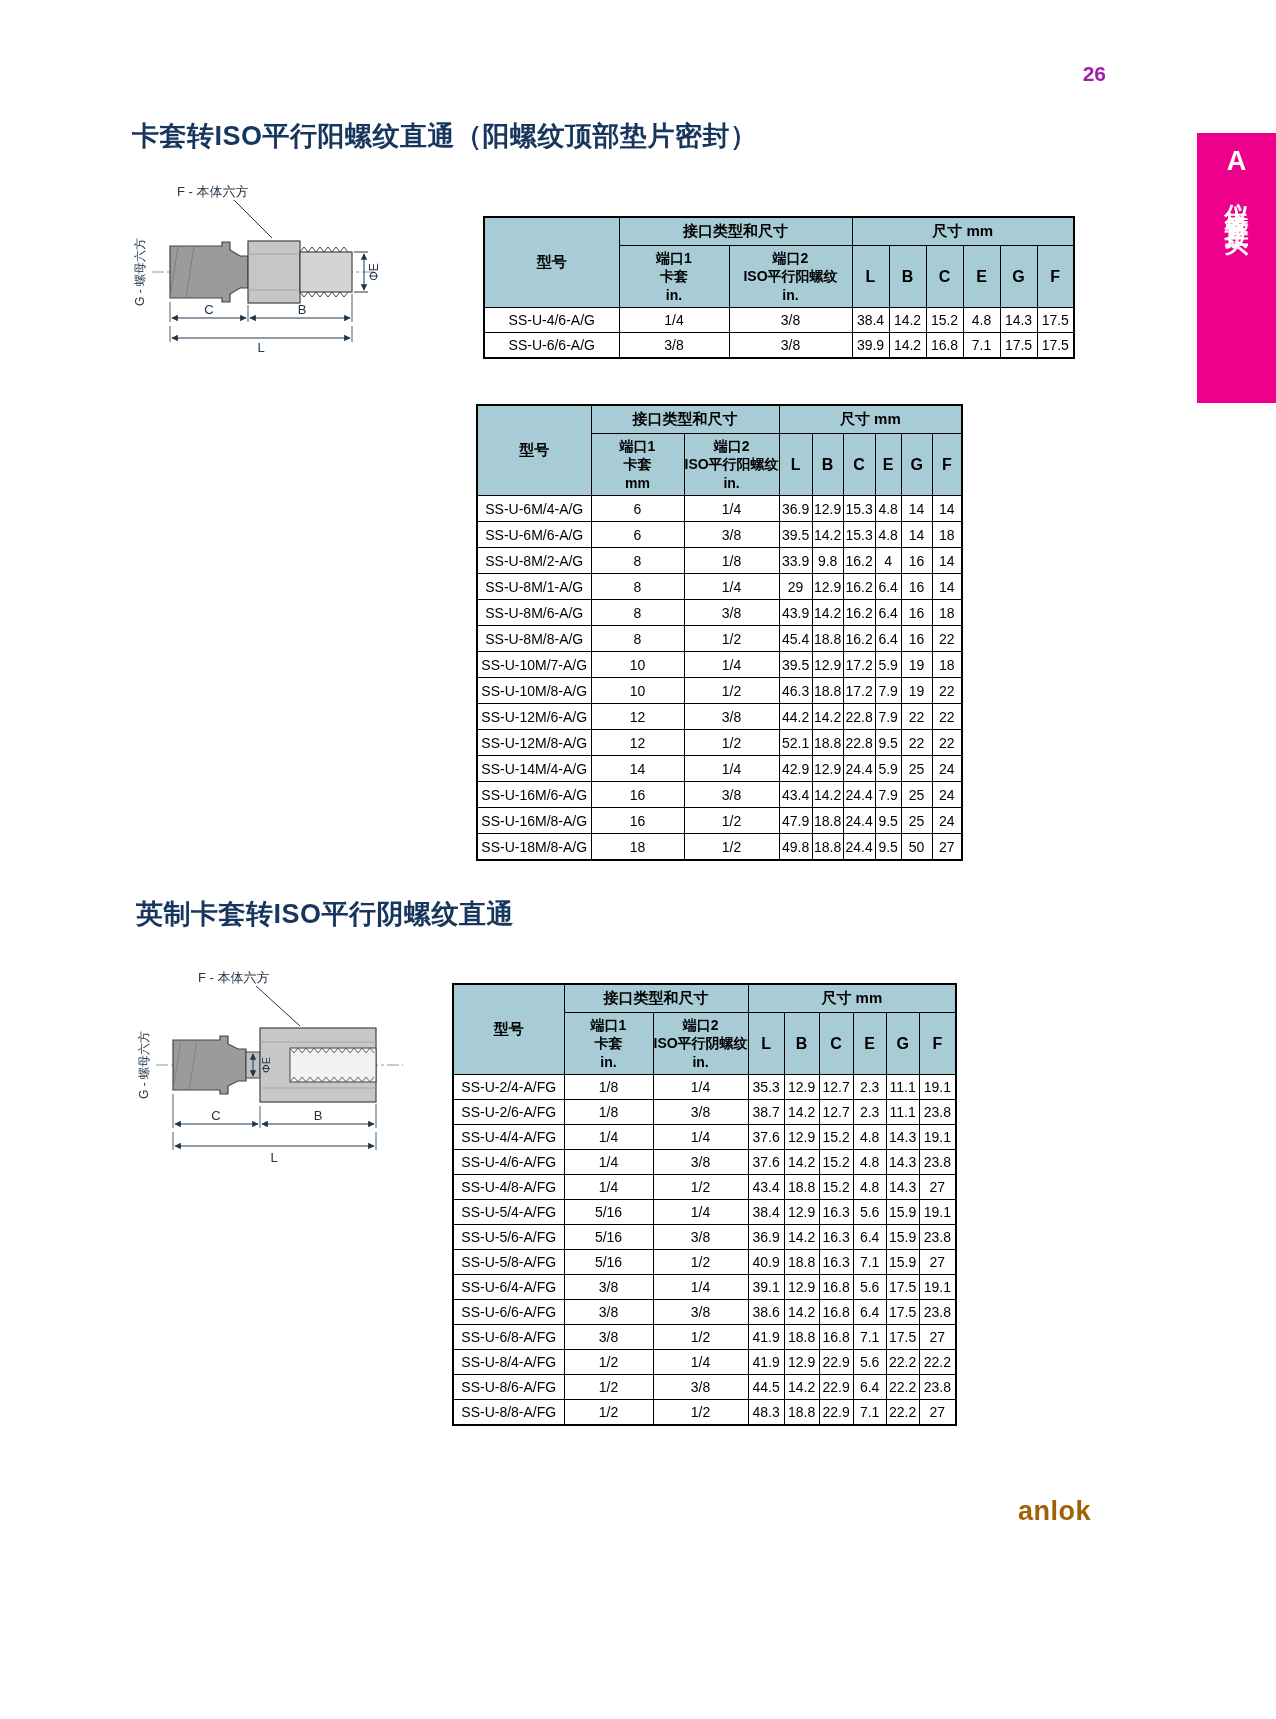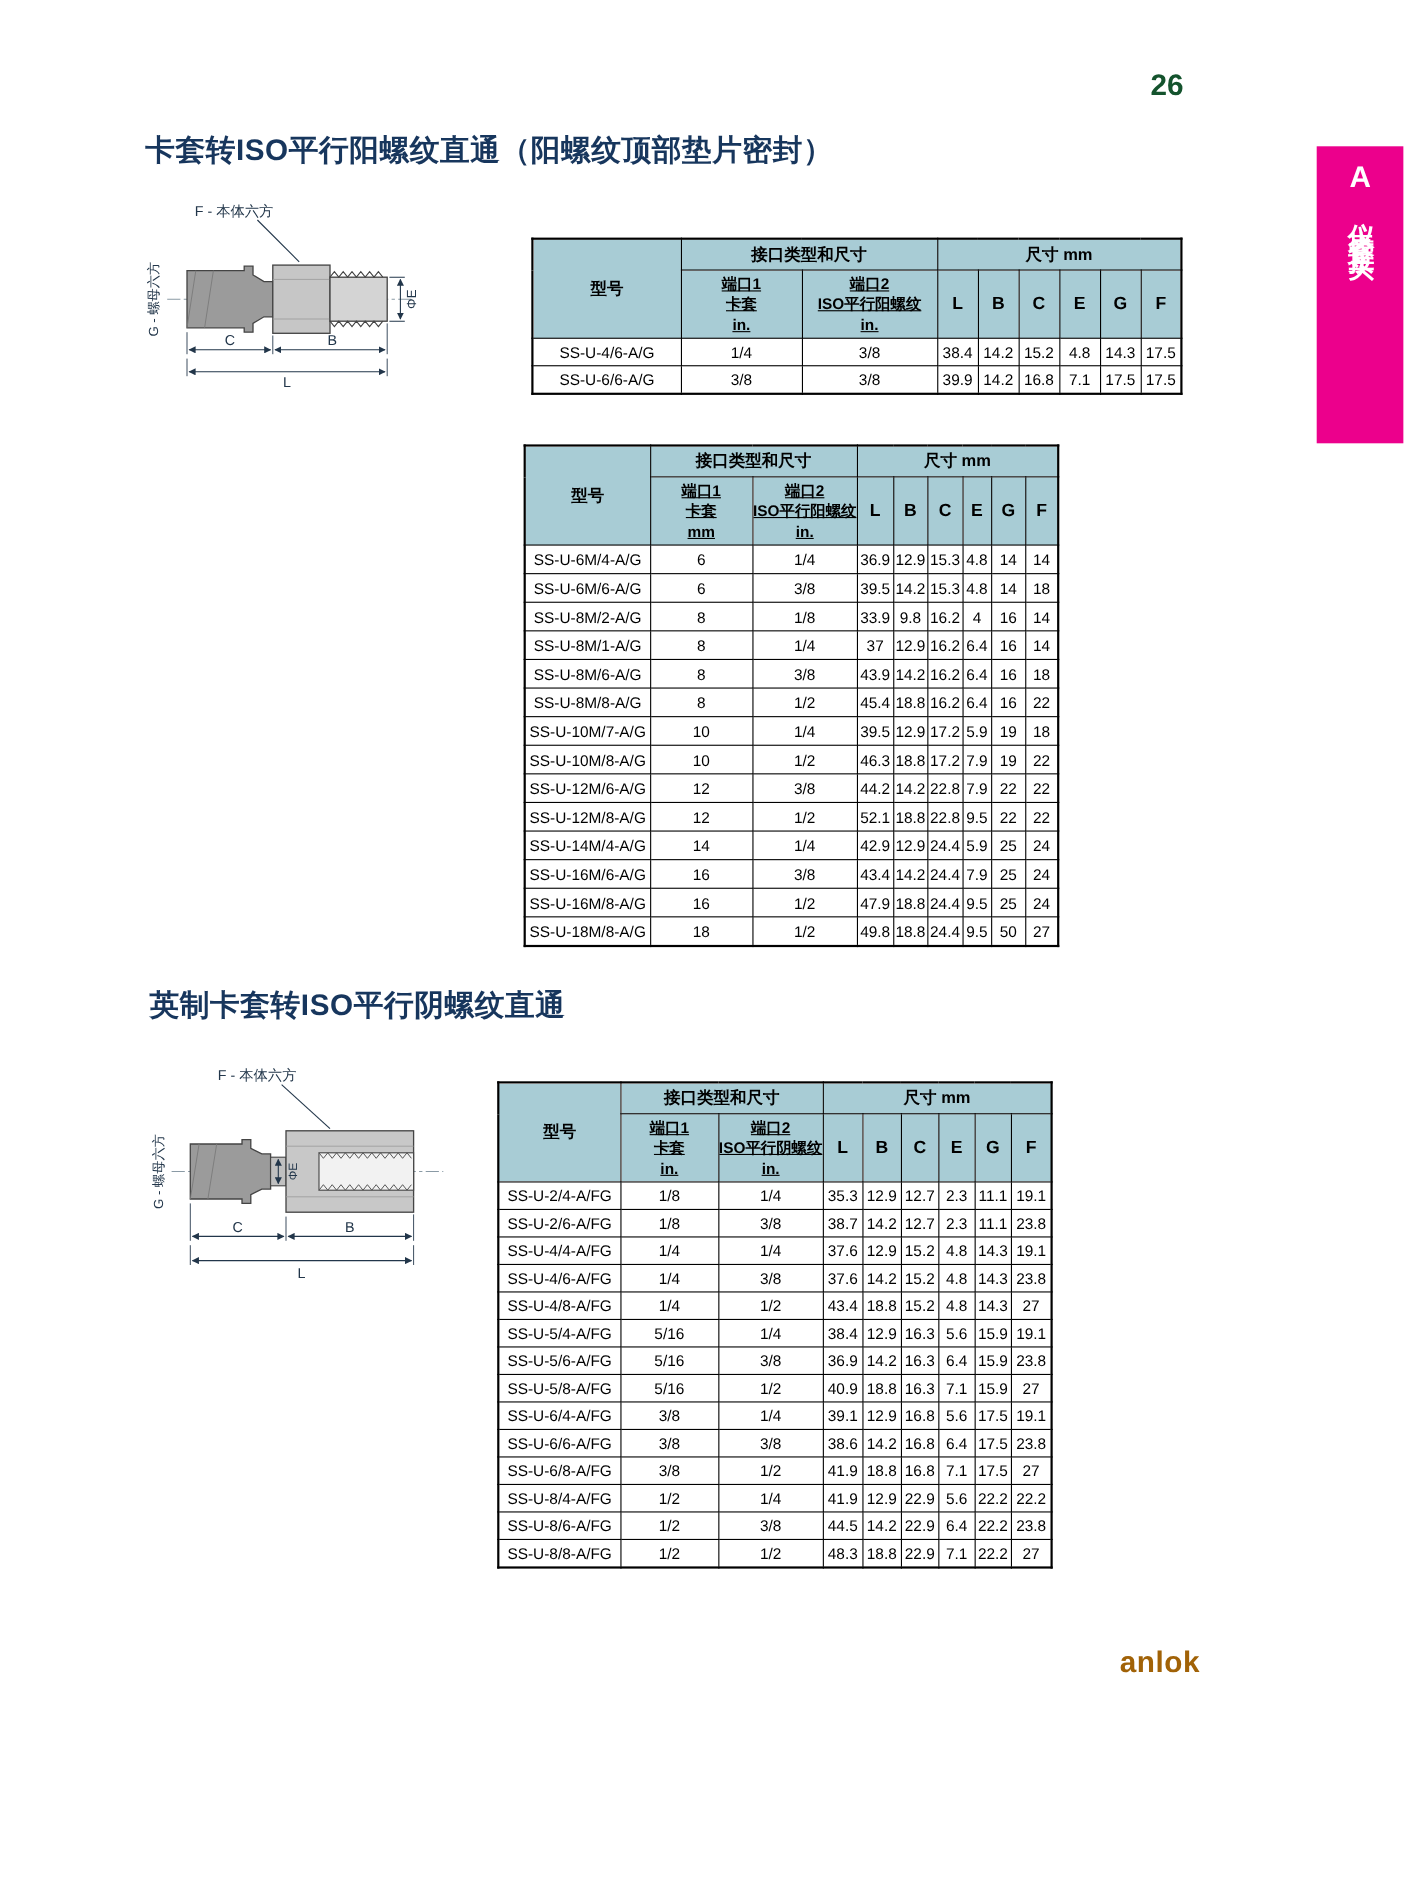--- a/index.html
+++ b/index.html
@@ -5,22 +5,22 @@
   html,body{margin:0;padding:0;}
   body{
     width:1276px;height:1719px;background:#ffffff;
     font-family:"Liberation Sans","DejaVu Sans",sans-serif;
     position:relative;overflow:hidden;
     -webkit-font-smoothing:antialiased;
   }
   #page{position:absolute;inset:0;}
 
   .page-num{
-    position:absolute;left:1046px;top:62px;width:60px;text-align:left;
-    font-size:27px;font-weight:bold;color:#14532d;
+    position:absolute;left:1046px;top:62px;width:60px;text-align:right;
+    font-size:21px;font-weight:bold;color:#a21caf;
   }
 
   .side-tab{
     position:absolute;left:1197px;top:133px;width:79px;height:270px;
     background:#ec008c;color:#ffffff;
     display:flex;flex-direction:column;align-items:center;
     padding-top:14px;box-sizing:border-box;
   }
   .side-tab .letter{font-size:27px;font-weight:bold;line-height:1.1;}
   .side-tab .vlabel{
@@ -50,21 +50,21 @@
     border:2px solid #000;background:#fff;
   }
   th,td{
     border:1px solid #000;padding:0;text-align:center;vertical-align:middle;
     font-family:"Liberation Sans","DejaVu Sans",sans-serif;color:#000;
     overflow:hidden;white-space:nowrap;
   }
   thead th{background:#a8ccd5;font-weight:bold;}
   tr.h1 th{height:27px;font-size:15px;}
   tr.h2 th{height:61px;font-size:15px;}
-  tr.h2 th .sub{line-height:1.3;font-size:14px;text-decoration:underline;}
+  tr.h2 th .sub{line-height:1.3;font-size:14px;}
   tr.h2 th.dim{font-size:16px;}
   tbody td{height:24px;font-size:14px;background:#fff;}
   #t2wrap tbody td{height:25px;}
   .model{font-size:14px;margin-top:34px;}
 
   .logo{
     position:absolute;left:1018px;top:1496px;
     font-size:27px;font-weight:800;color:#a16207;letter-spacing:0.5px;
     font-family:"Liberation Sans",sans-serif;
   }
@@ -263,21 +263,21 @@
             <td>9.8</td>
             <td>16.2</td>
             <td>4</td>
             <td>16</td>
             <td>14</td>
           </tr>
           <tr>
             <td class="model">SS-U-8M/1-A/G</td>
             <td>8</td>
             <td>1/4</td>
-            <td>37</td>
+            <td>29</td>
             <td>12.9</td>
             <td>16.2</td>
             <td>6.4</td>
             <td>16</td>
             <td>14</td>
           </tr>
           <tr>
             <td class="model">SS-U-8M/6-A/G</td>
             <td>8</td>
             <td>3/8</td>

